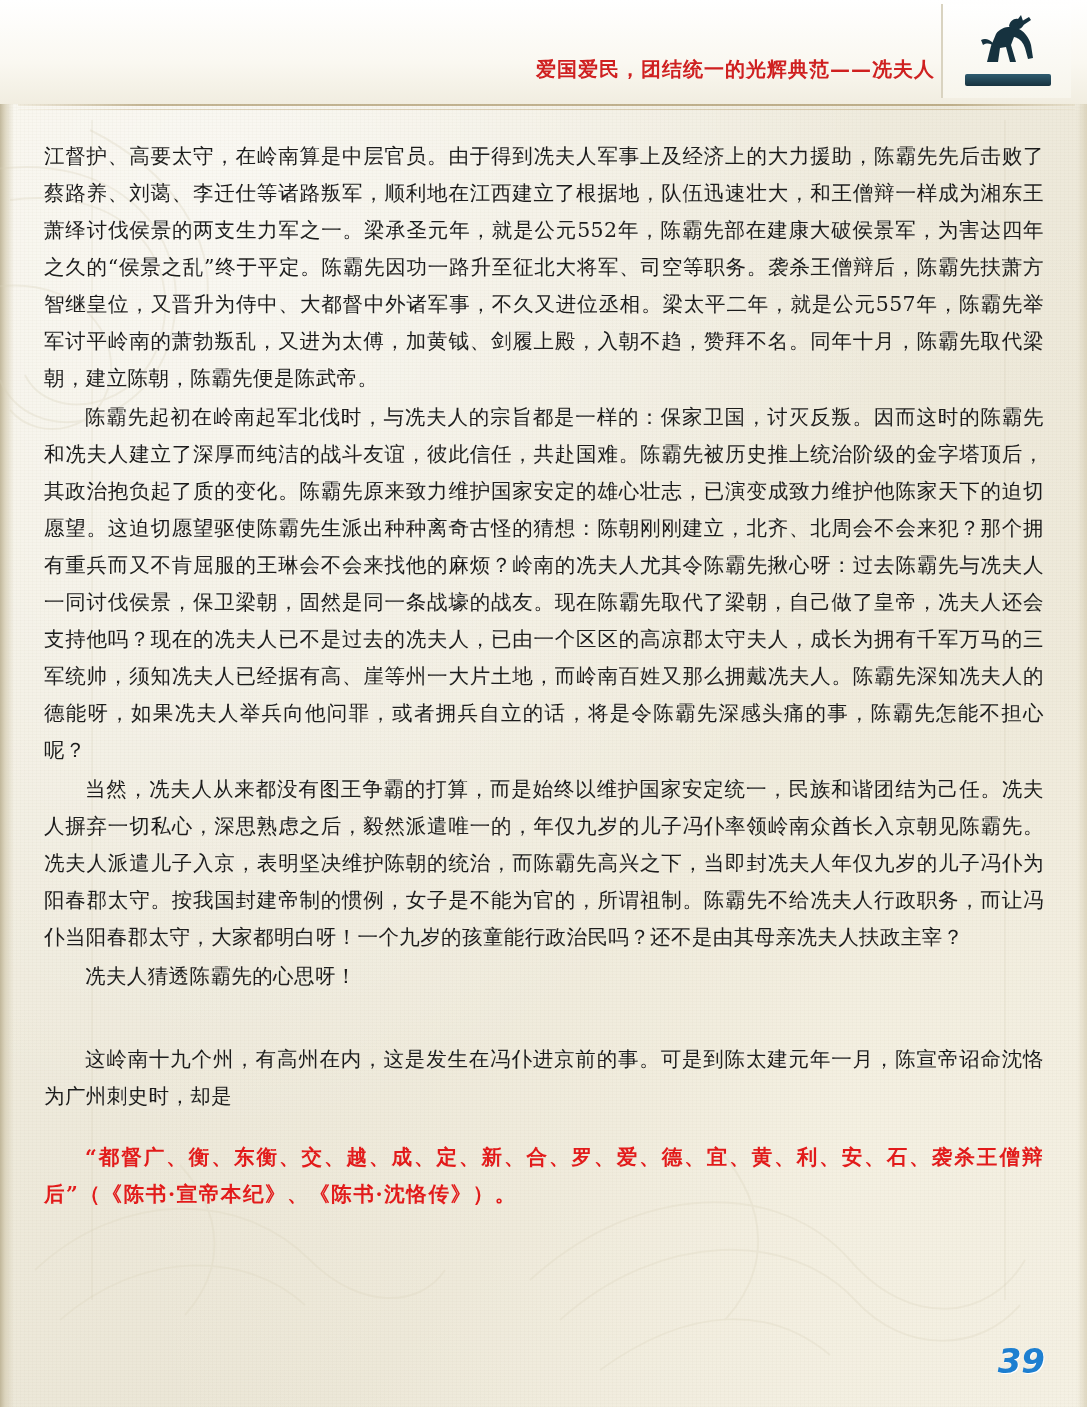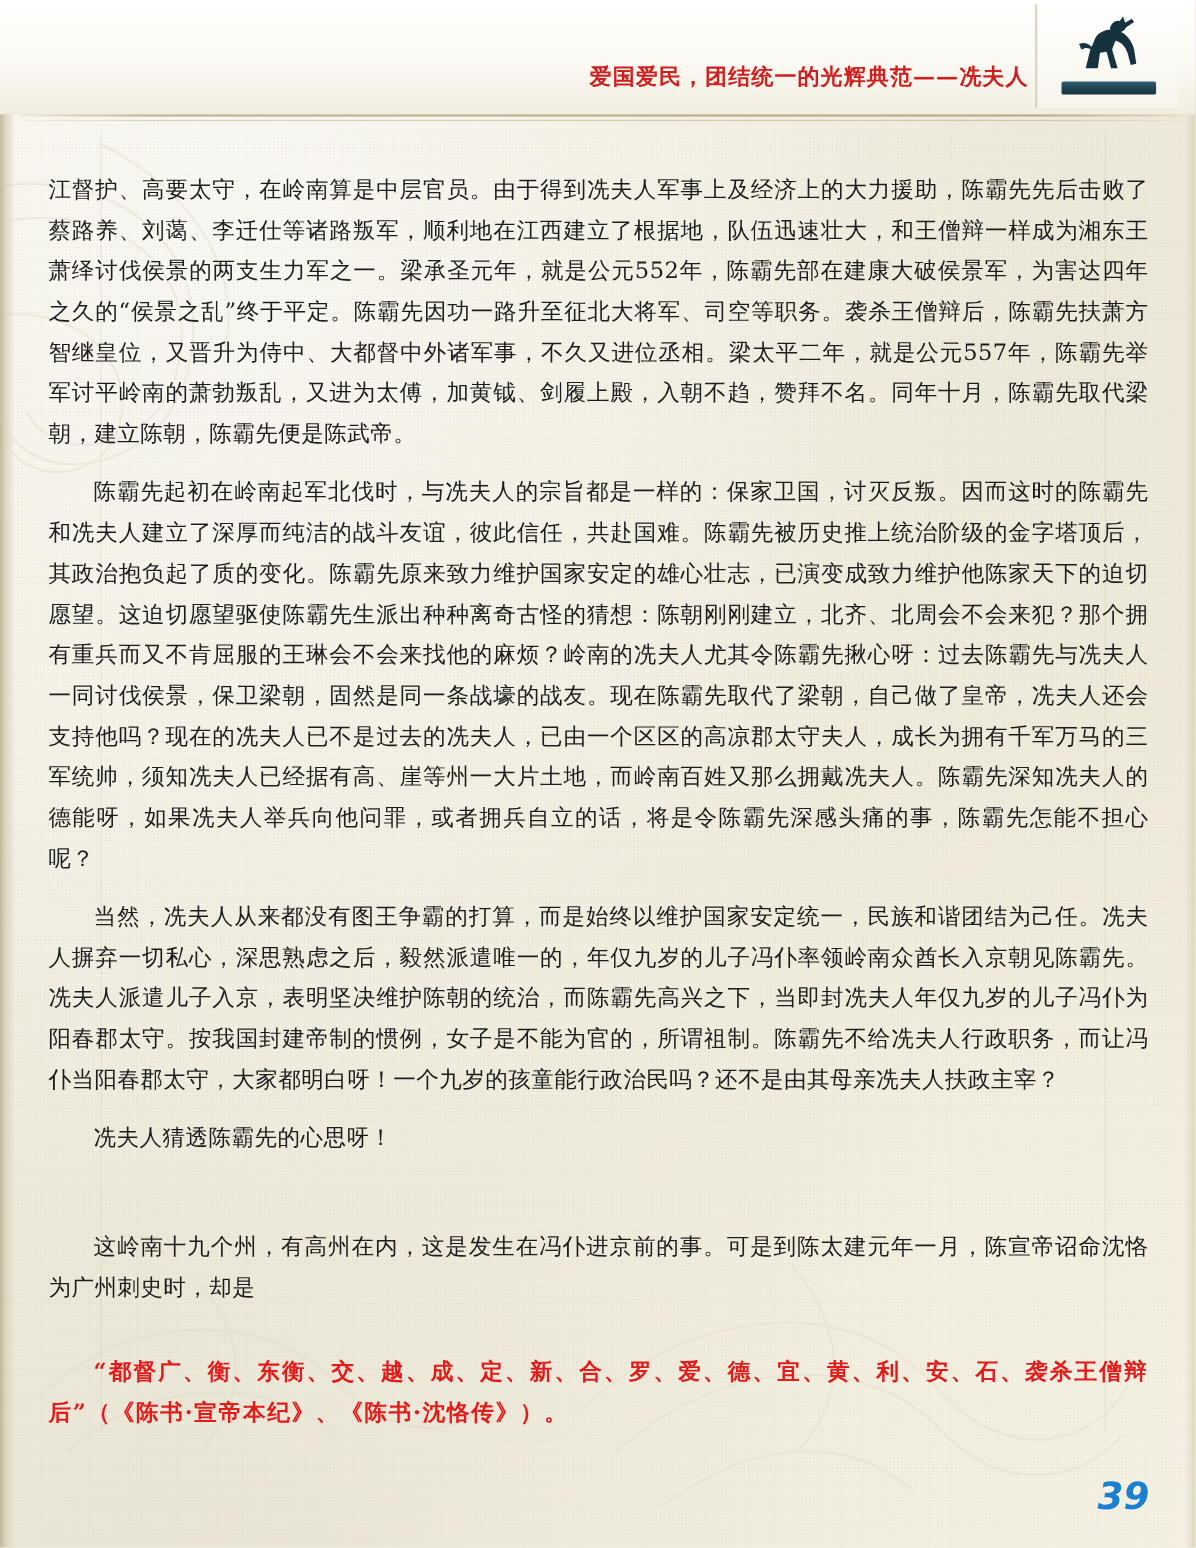--- a/index.html
+++ b/index.html
@@ -108,21 +108,21 @@
     pointer-events: none;
     opacity: .30;
   }
   .content {
     position: absolute;
     left: 44px;
     top: 138px;
     width: 1000px;
   }
   p {
-    margin: 16px 0 2px 0;
+    margin: 0 0 2px 0;
     font-size: 20.5px;
     line-height: 37px;
     color: #1c1c1c;
     text-align: justify;
     text-justify: inter-ideograph;
     letter-spacing: .4px;
     font-family: "DejaVu Serif", "Liberation Serif", serif;
   }
   p.indent { text-indent: 2em; }
   p.red {

